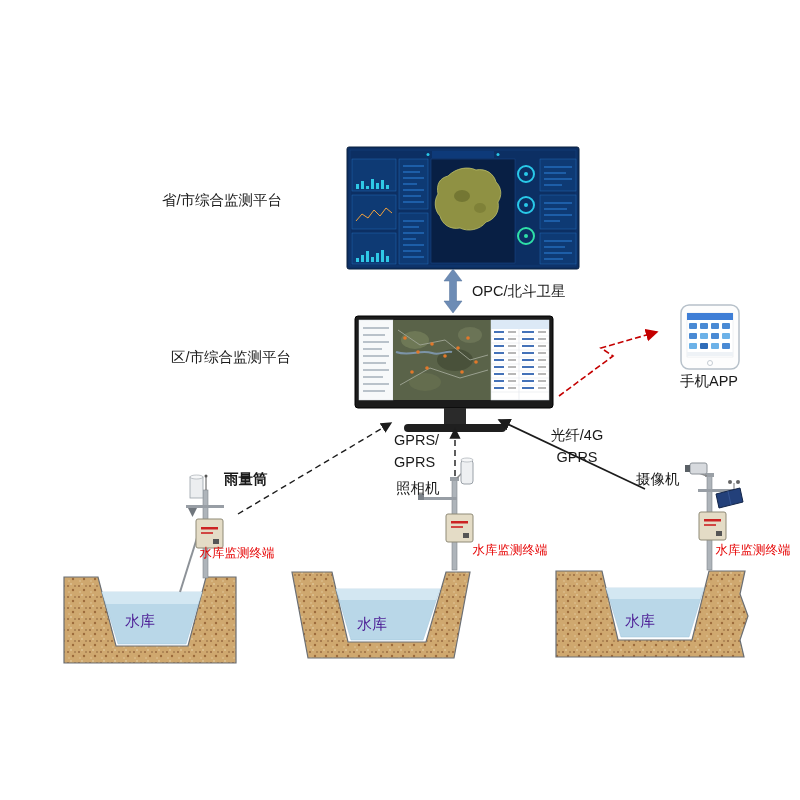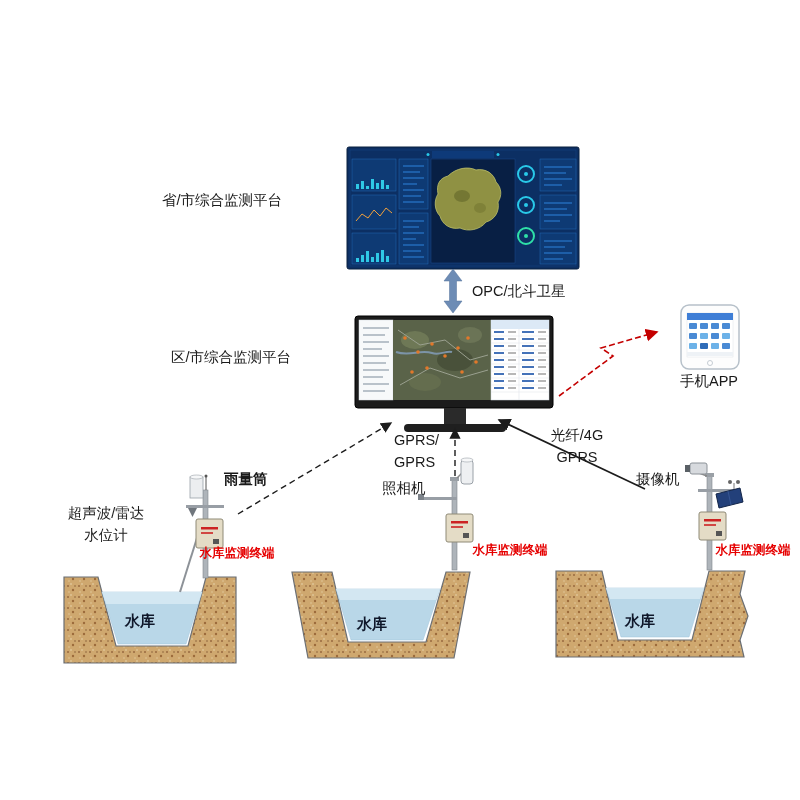--- a/index.html
+++ b/index.html
@@ -3,22 +3,22 @@
 <meta charset="utf-8">
 <style>
   html,body{margin:0;padding:0;background:#fff;}
   .canvas{
     position:relative;width:800px;height:800px;background:#ffffff;
     font-family:"Liberation Sans","DejaVu Sans",sans-serif;overflow:hidden;color:#1a1a1a;
   }
   svg{position:absolute;left:0;top:0;}
   .lbl{position:absolute;font-size:14.5px;line-height:1.5;white-space:nowrap;color:#1a1a1a;}
   .lbl.center{transform:translateX(-50%);text-align:center;}
-  .lbl.red{color:#e60000;font-size:12.5px;font-weight:700;}
-  .lbl.res{font-size:15px;color:#0f172a;font-weight:bold;}
+  .lbl.red{color:#e60000;font-size:12.5px;font-weight:400;}
+  .lbl.res{font-size:15px;color:#4c1d95;}
 </style>
 </head>
 <body>
 
 <div class="canvas">
 
 <svg width="800" height="800" viewBox="0 0 800 800">
   <defs>
     <pattern id="soil" width="11" height="11" patternUnits="userSpaceOnUse">
       <rect width="11" height="11" fill="#cfa86f"></rect>
@@ -318,27 +318,23 @@
 <div class="lbl" style="left:394px;top:430px;">
   <div>GPRS/</div>
   <div>GPRS</div>
 </div>
 <div class="lbl center" style="left:577px;top:425px;">
   <div>光纤/4G</div>
   <div>GPRS</div>
 </div>
 
 <div class="lbl" style="left:224px;top:469px;font-weight:bold;">雨量筒</div>
-<div class="lbl" style="left:382px;top:478px;text-align:center;">照相机</div>
+<div class="lbl" style="left:396px;top:478px;text-align:center;">照相机</div>
 <div class="lbl" style="left:636px;top:469px;">摄像机</div>
 
-<div class="lbl center" style="left:106px;top:503px;">
-  <div>超声波/雷达</div>
-  <div>水位计</div>
-</div>
 
 <div class="lbl red center" style="left:237px;top:544px;">水库监测终端</div>
 <div class="lbl red center" style="left:510px;top:541px;">水库监测终端</div>
 <div class="lbl red center" style="left:753px;top:541px;">水库监测终端</div>
 
 <div class="lbl res center" style="left:140px;top:610px;">水库</div>
 <div class="lbl res center" style="left:372px;top:613px;">水库</div>
 <div class="lbl res center" style="left:640px;top:610px;">水库</div>
 
 </div>

